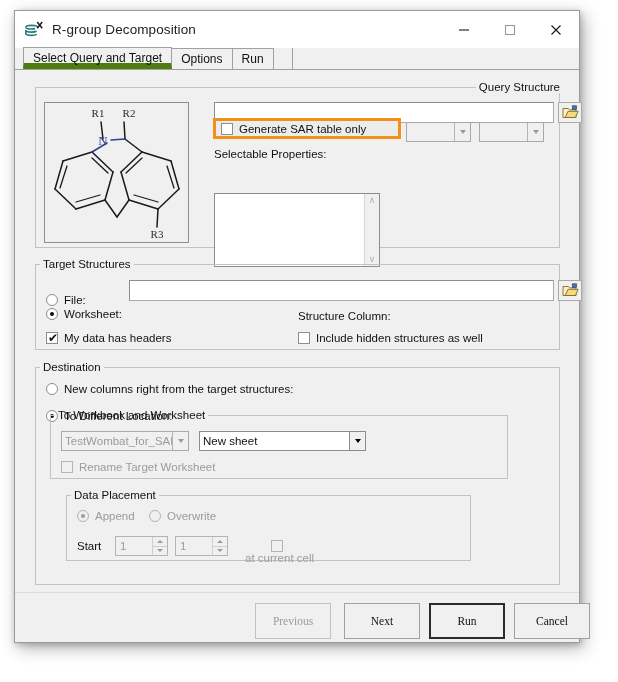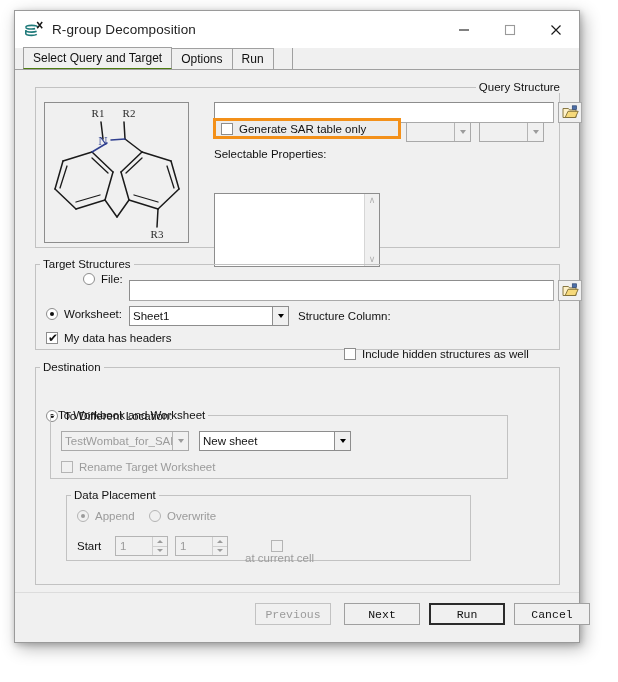--- a/index.html
+++ b/index.html
@@ -64,21 +64,21 @@
     box-sizing:border-box;
     margin-right:-1px;
     color:#111;
     position:relative;
     cursor:default;
   }
   .tab.active{
     background:#f0f0f0;
     height:22px;
     z-index:3;
-    border-bottom:1px solid #4d7c0f;
+    border-bottom:6px solid #4d7c0f;
   }
   .tab-spacer{
     height:21px;width:20px;border:1px solid #a0a0a0;border-bottom:none;
     border-left:none;border-top:none;border-right:1px solid #a0a0a0;
     box-sizing:border-box;
   }
   
   #content{
     flex:1 1 auto;position:relative;background:#f0f0f0;
     padding:0;
@@ -221,25 +221,25 @@
   .spin .sbtns div:first-child{border-bottom:1px solid #cfcfcf;}
   .tri-up{width:0;height:0;border-left:3px solid transparent;border-right:3px solid transparent;border-bottom:3px solid #9b9b9b;}
   .tri-dn{width:0;height:0;border-left:3px solid transparent;border-right:3px solid transparent;border-top:3px solid #9b9b9b;}
 
   
   #footer{
     flex:0 0 auto;height:50px;background:#f0f0f0;position:relative;
   }
   #footer-sep{position:absolute;left:0;top:0;width:100%;height:1px;background:#dcdcdc;}
   .btn{
-    position:absolute;top:11px;height:22px;width:76px;
+    position:absolute;top:11px;height:36px;width:76px;
     background:#f0f0f0;border:1px solid #a0a0a0;box-sizing:border-box;
     font-size:11.5px;color:#111;
     display:flex;align-items:center;justify-content:center;cursor:default;
-    font-family:Liberation Mono, monospace;
+    font-family:Liberation Serif, serif;
   }
   .btn.dis{color:#9b9b9b;border-color:#c2c2c2;background:#f0f0f0;}
   .btn.default{border:2px solid #2b2b2b;}
 </style>
 </head>
 <body>
 
 <div id="window-shadow"></div>
 
 <div id="dialog">
@@ -378,79 +378,77 @@
         <div class="lb-sb">
           <span class="sb-arrow">∧</span>
           <span class="sb-arrow">∨</span>
         </div>
       </div>
     </fieldset>
 
     <fieldset class="gb" id="gb-target">
       <legend>Target Structures</legend>
 
-      <div class="rdo" style="left:10px;top:3px;margin-left:37px;">
+      <div class="rdo" style="left:10px;top:24px;">
         <span class="ring"></span>
         <span class="rtxt">File:</span>
       </div>
       <div class="textbox" style="left:93px;top:10px;width:425px;height:21px;"></div>
       <div class="browse" style="left:522px;top:10px;">
         <svg width="17" height="15" viewBox="0 0 17 15">
           <path d="M1 3.5 h5.4 l1.2 1.4 H14 v7.6 H1 z" fill="#fdf0c7" stroke="#7b6a32" stroke-width="0.9"></path>
           <path d="M3.2 12.5 L6 6.3 H16.2 L13.4 12.5 z" fill="#f6d97a" stroke="#7b6a32" stroke-width="0.9"></path>
           <rect x="10.3" y="0.8" width="4.2" height="3.6" fill="#4d6fa8" stroke="#2c4570" stroke-width="0.7"></rect>
         </svg>
       </div>
 
       <div class="rdo" style="left:10px;top:38px;">
         <span class="ring">
             <i class="dot"></i>
           </span>
         <span class="rtxt">Worksheet:</span>
       </div>
-      <div class="combo" style="left:93px;top:36px;width:160px;height:20px;">
-        <span class="ctext">Sheet1</span>
-        <span class="carrow">
-            <i class="arrow-dn"></i>
-          </span>
-      </div>
       <div class="lbl" style="left:262px;top:40px;">Structure Column:</div>
 
       <div class="cbx" style="left:10px;top:62px;">
         <span class="box">
           <i class="tick">✔</i>
         </span>
         <span class="ctxt">My data has headers</span>
       </div>
-      <div class="cbx" style="left:262px;top:78px;margin-left:46px;">
+      <div class="cbx" style="left:262px;top:62px;">
         <span class="box"></span>
         <span class="ctxt">Include hidden structures as well</span>
       </div>
     </fieldset>
 
     <fieldset class="gb" id="gb-dest">
       <legend>Destination</legend>
 
+      <div class="rdo" style="left:10px;top:10px;">
+        <span class="ring"></span>
+        <span class="rtxt">New columns right from the target structures:</span>
+      </div>
       <div class="rdo" style="left:10px;top:37px;">
         <span class="ring">
             <i class="dot"></i>
           </span>
         <span class="rtxt">To Different Location:</span>
       </div>
 
       <fieldset class="gb" id="gb-workbook">
         <legend>To Workbook and Worksheet</legend>
 
         <div class="combo dis" style="left:10px;top:10px;width:128px;height:20px;">
           <span class="ctext">TestWombat_for_SAR (1).xl</span>
           <span class="carrow">
               <i class="arrow-dn dis"></i>
             </span>
         </div>
-        <div class="combo" style="left:148px;top:10px;width:152px;height:20px;">
+        <div class="combo" style="left:148px;top:10px;width:167px;height:20px;">
           <span class="ctext">New sheet</span>
           <span class="carrow">
               <i class="arrow-dn"></i>
             </span>
         </div>
 
         <div class="cbx dis" style="left:10px;top:40px;">
           <span class="box"></span>
           <span class="ctxt">Rename Target Worksheet</span>
         </div>

